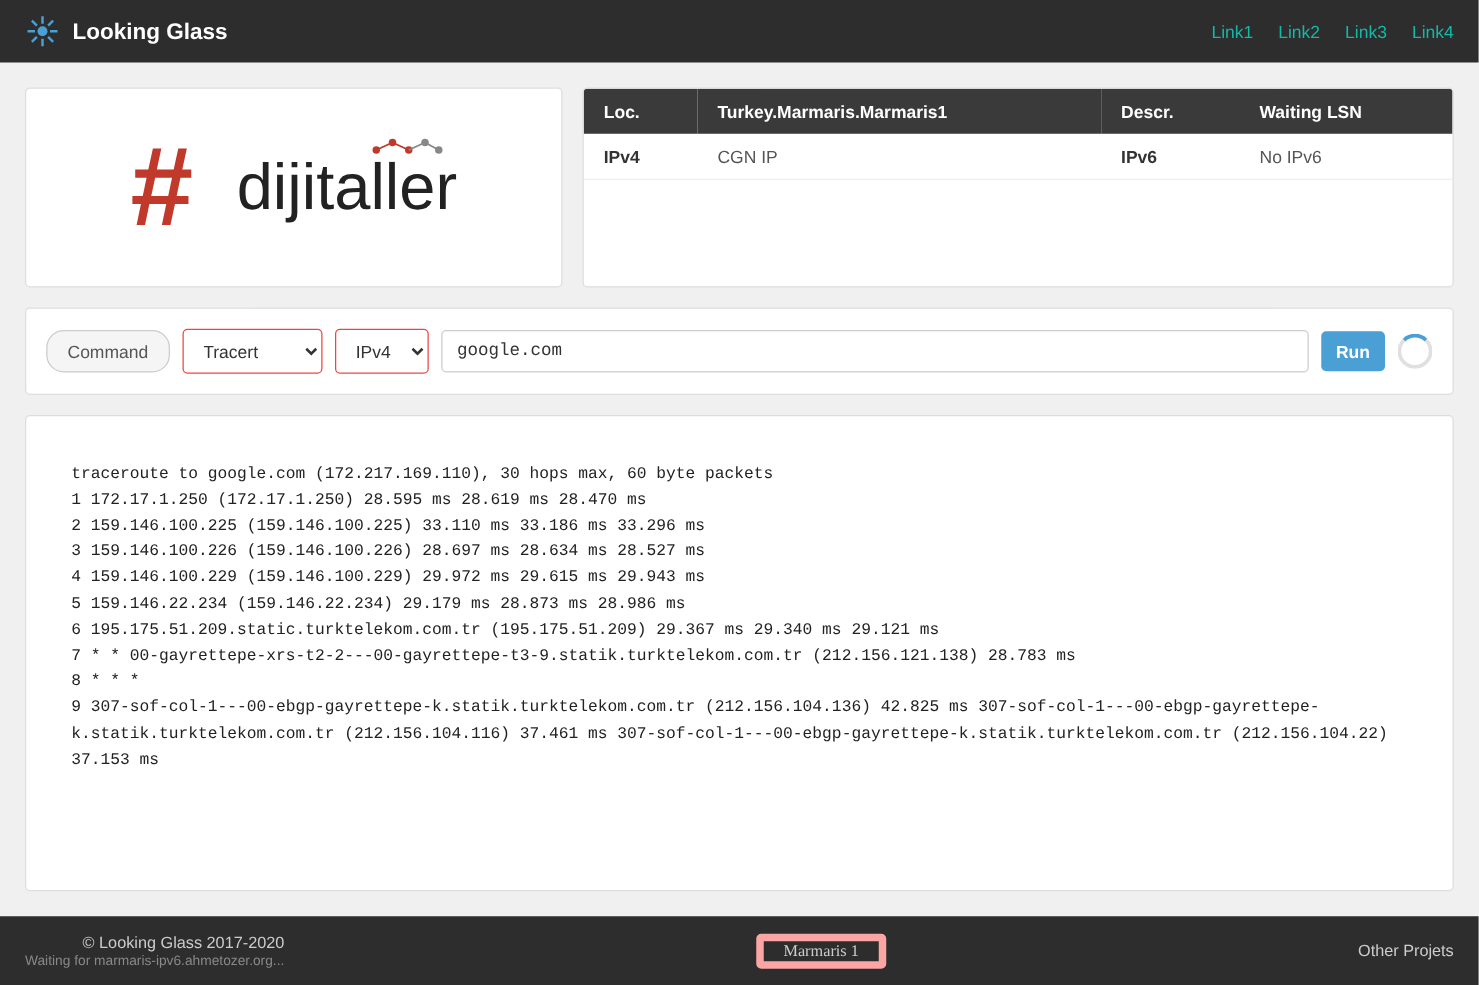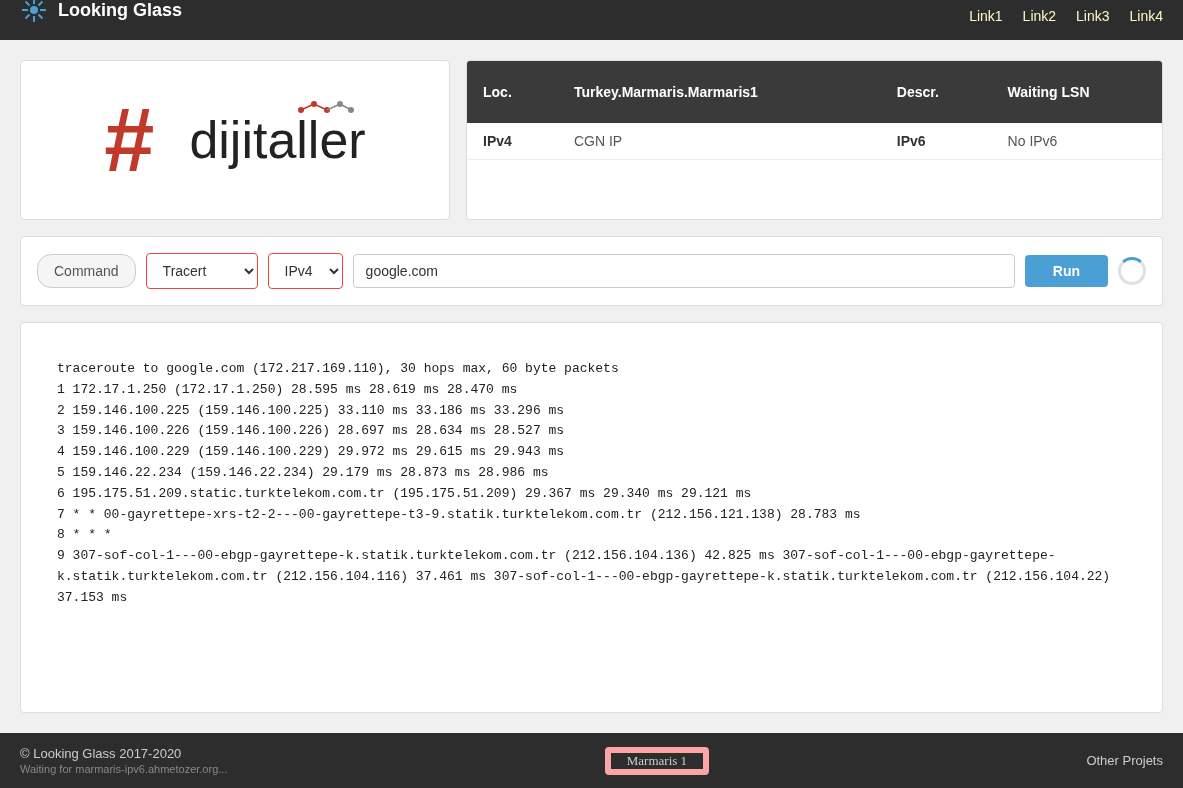--- a/index.html
+++ b/index.html
@@ -9,44 +9,44 @@
       min-height: 788px;
       display: flex;
       flex-direction: column;
     }
 
     
     .header {
       background: #2d2d2d;
       color: #fff;
       display: flex;
-      align-items: flex-end;
+      align-items: center;
       justify-content: space-between;
       padding: 16px 20px;
-      height: 40px;
+      height: 50px;
       flex-shrink: 0;
     }
     .header-brand {
       display: flex;
       align-items: center;
       gap: 10px;
       font-size: 18px;
       font-weight: bold;
     }
     .header-brand .star-icon {
       display: inline-block;
       width: 28px;
       height: 28px;
     }
     .header-nav {
       display: flex;
       gap: 20px;
     }
     .header-nav a {
-      color: #fef9c3;
+      color: #14b8a6;
       text-decoration: none;
       font-size: 14px;
     }
 
     
     .main-content {
       flex: 1;
       padding: 20px;
       display: flex;
       flex-direction: column;
@@ -102,21 +102,21 @@
     .info-table {
       width: 100%;
       border-collapse: collapse;
       font-size: 14px;
     }
     .info-table thead tr {
       background: #3a3a3a;
       color: #fff;
     }
     .info-table thead th {
-      padding: 23px 16px;
+      padding: 10px 16px;
       text-align: left;
       font-weight: 600;
     }
     .info-table tbody tr {
       border-bottom: 1px solid #eee;
     }
     .info-table tbody td {
       padding: 10px 16px;
       vertical-align: top;
     }
@@ -159,27 +159,28 @@
       cursor: pointer;
       appearance: auto;
     }
     .command-input {
       flex: 1;
       border: 1px solid #ccc;
       border-radius: 4px;
       padding: 8px 12px;
       font-size: 14px;
       color: #333;
+      font-family: Liberation Mono, monospace;
     }
     .run-button {
       background: #4a9fd4;
       color: #fff;
       border: none;
       border-radius: 4px;
-      padding: 8px 28px;
+      padding: 8px 12px;
       font-size: 14px;
       font-weight: 600;
       cursor: pointer;
     }
     .loading-spinner {
       width: 28px;
       height: 28px;
       border: 3px solid #e0e0e0;
       border-top: 3px solid #4a9fd4;
       border-radius: 50%;
@@ -214,20 +215,21 @@
       align-items: center;
       justify-content: space-between;
       padding: 0 20px;
       height: 55px;
       flex-shrink: 0;
     }
     .footer-left {
       display: flex;
       flex-direction: column;
       gap: 2px;
+      align-items: flex-end;
     }
     .footer-copyright {
       font-size: 13px;
       color: #ccc;
     }
     .footer-waiting {
       font-size: 11px;
       color: #888;
     }
     .footer-center {

